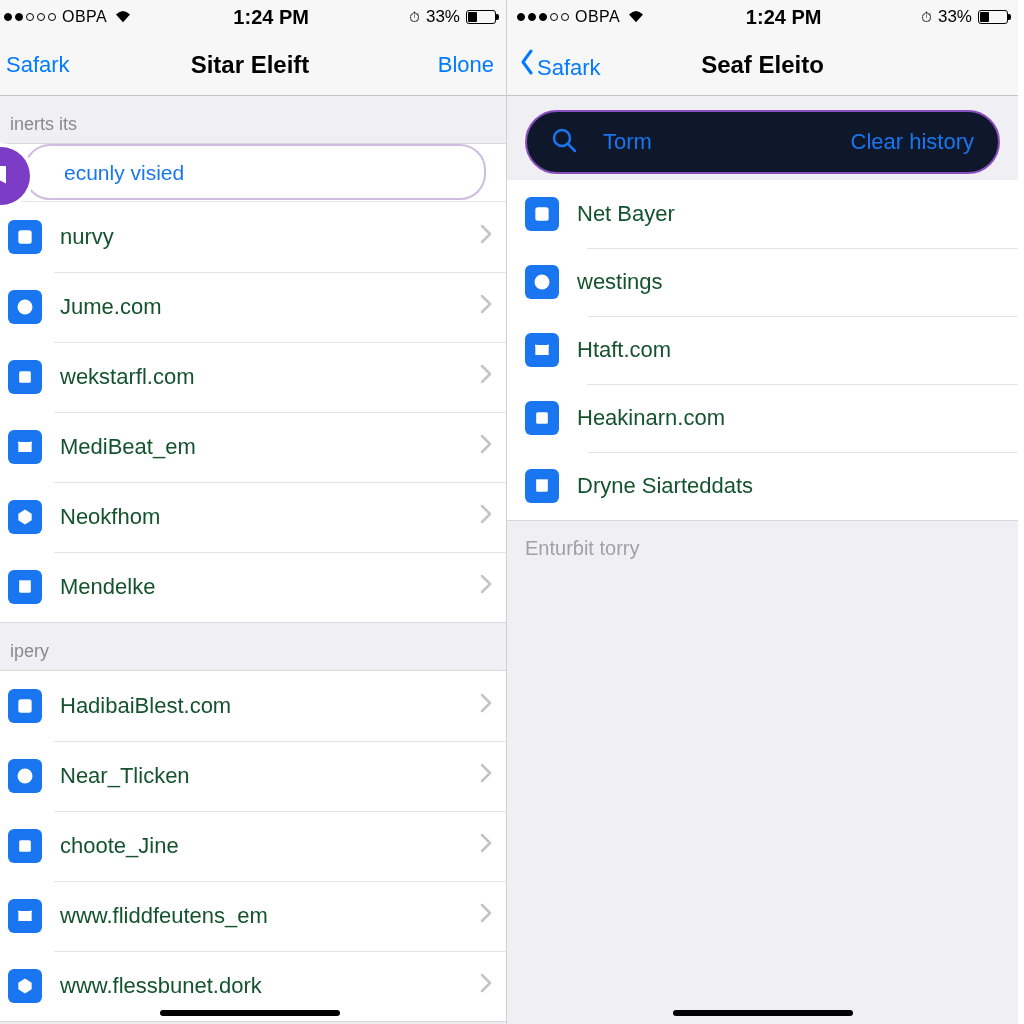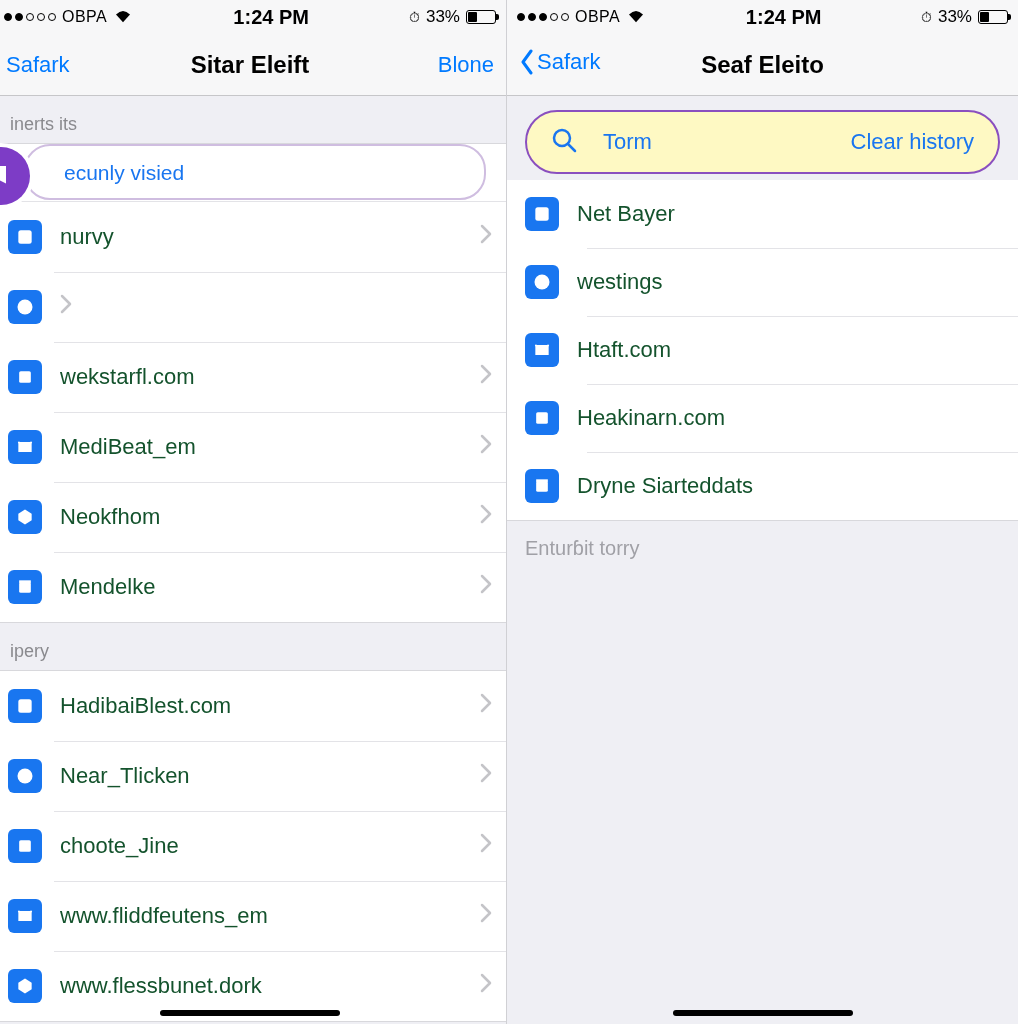--- a/index.html
+++ b/index.html
@@ -19,21 +19,21 @@
   .time { font-weight:600; font-size:20px; }
   .alarm { font-size:14px; }
   .pct { font-size:17px; }
   .batt { width:30px; height:14px; border:1.5px solid #000; border-radius:3px; position:relative; }
   .batt::after { content:""; position:absolute; right:-4px; top:3px; width:3px; height:6px; background:#000; border-radius:0 2px 2px 0; }
   .batt .fill { position:absolute; left:1px; top:1px; bottom:1px; width:33%; background:#000; border-radius:1px; }
 
   
   .nav { height:62px; background:#f7f7f8; border-bottom:1px solid #c6c6c9; display:flex; align-items:center; justify-content:space-between; padding:0 12px; }
   .nav .title { font-size:24px; font-weight:600; color:#000; position:absolute; left:0; right:0; text-align:center; pointer-events:none; }
-  .nav .back, .nav .action { font-size:22px; color:#007aff; display:flex; align-items:flex-start; gap:2px; }
+  .nav .back, .nav .action { font-size:22px; color:#007aff; display:flex; align-items:flex-end; gap:2px; }
   .chev-left svg { width:16px; height:26px; }
 
   
   .sect { padding:18px 16px 8px; font-size:18px; color:#8a8a8e; background:#efeff4; }
 
   
   .list { background:#fff; border-top:1px solid #d8d8dc; border-bottom:1px solid #d8d8dc; }
   .row { display:flex; align-items:center; height:70px; padding:0 14px 0 14px; gap:18px; position:relative; }
   .row + .row::before { content:""; position:absolute; left:60px; right:0; top:0; height:1px; background:#e3e3e7; }
   .favicon { width:34px; height:34px; border-radius:6px; background:#1976f0; display:flex; align-items:center; justify-content:center; flex:none; }
@@ -46,21 +46,21 @@
   .pill-outline { position:absolute; border:2px solid #cfbde0; border-radius:26px; pointer-events:none; }
   .pill-left { left:30px; right:20px; top:0; height:56px; }
   .badge { position:absolute; left:-22px; top:4px; width:58px; height:58px; border-radius:50%; background:#7d3cc6; display:flex; align-items:center; justify-content:center; box-shadow:0 0 0 4px #fff; z-index:5; }
   .badge svg { width:30px; height:30px; fill:#fff; }
 
   .row.first-left { padding-left:70px; }
   .row.first-left .label { color:#1976f0; font-size:21px; }
 
   
   .pill-right-wrap { padding:14px 18px 6px; position:relative; }
-  .pill-right { border:2.5px solid #8a4fbf; border-radius:32px; height:64px; display:flex; align-items:center; padding:0 24px; gap:20px; background:#fef9c3; }
+  .pill-right { border:2.5px solid #8a4fbf; border-radius:32px; height:64px; display:flex; align-items:center; padding:0 24px; gap:20px; background:#0f172a; }
   .pill-right .mag svg { width:26px; height:26px; stroke:#1976f0; fill:none; }
   .pill-right .term { color:#1976f0; font-size:22px; flex:none; margin-left:6px; }
   .pill-right .spacer { flex:1; }
   .pill-right .clear { color:#1976f0; font-size:22px;margin-left:24px; }
 
   .list2 .row { height:68px; }
   .list2 .row + .row::before { left:80px; }
   .list2 .favicon { margin-left:4px; }
 
   .footer-text { padding:16px 18px; font-size:20px; color:#a0a0a6; }
@@ -135,20 +135,21 @@
                   <path d="M2 2 L10 10 L2 18" fill="none" stroke-width="2.5" stroke-linecap="round" stroke-linejoin="round"></path>
                 </svg></span>
             </div>
             <div class="row">
               <span class="favicon">
                 <svg viewBox="0 0 24 24">
                   <circle cx="12" cy="12" r="9"></circle>
                   <path d="M8 12h8" stroke="#fff" stroke-width="2"></path>
                 </svg>
               </span>
+              <span class="label">Jume.com</span>
               <span class="chev"><svg viewBox="0 0 12 20">
                   <path d="M2 2 L10 10 L2 18" fill="none" stroke-width="2.5" stroke-linecap="round" stroke-linejoin="round"></path>
                 </svg></span>
             </div>
             <div class="row">
               <span class="favicon">
                 <svg viewBox="0 0 24 24">
                   <rect x="5" y="5" width="14" height="14" rx="2"></rect>
                   <rect x="8" y="8" width="8" height="2" fill="#fff"></rect>
                   <rect x="8" y="12" width="8" height="2" fill="#fff"></rect>

